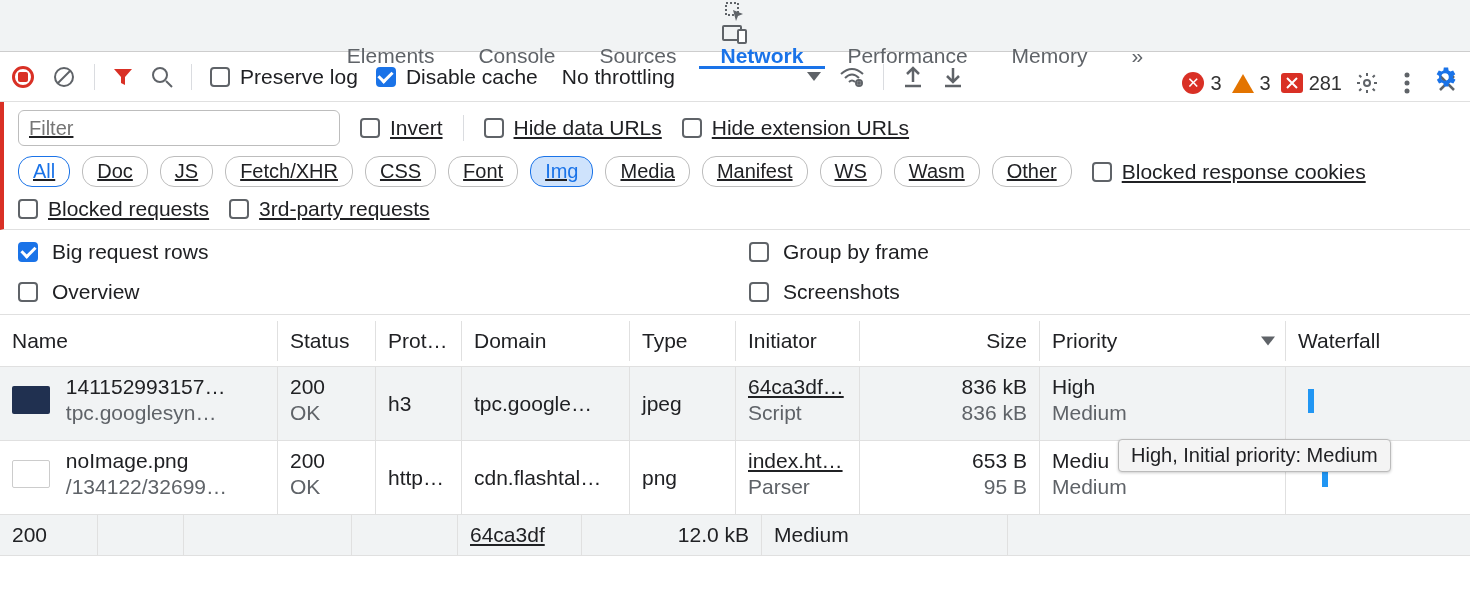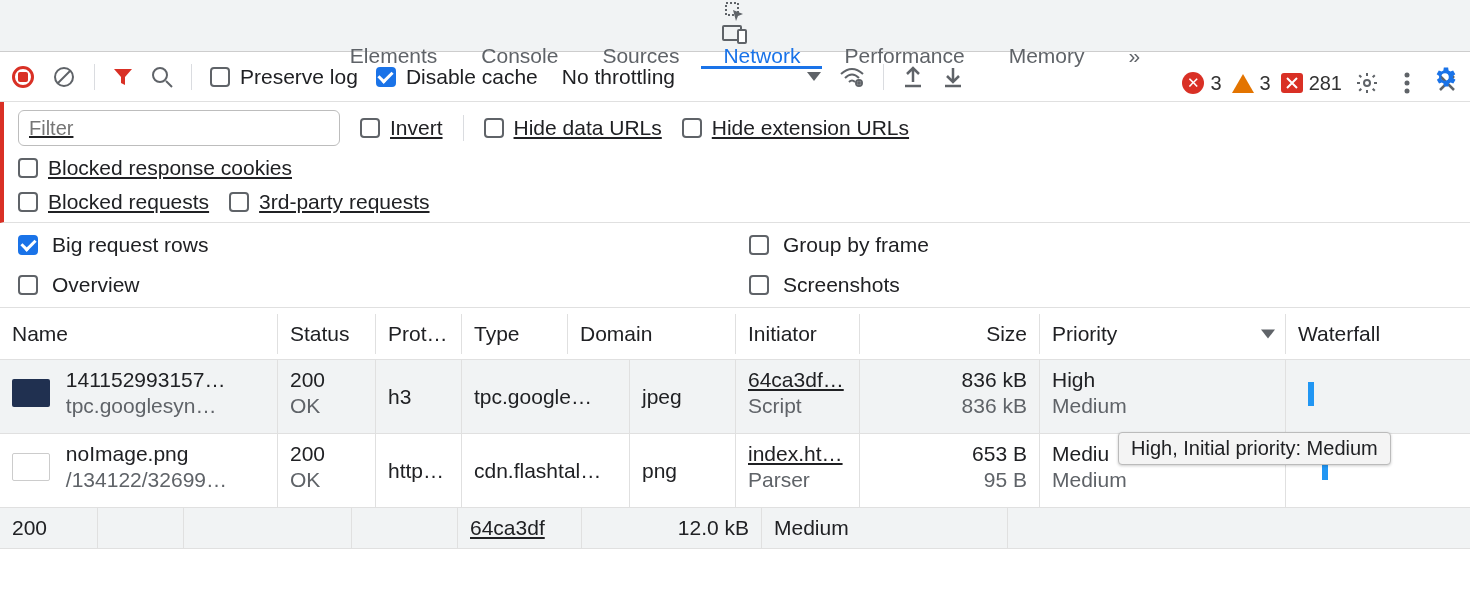--- a/index.html
+++ b/index.html
@@ -30,21 +30,21 @@
   }
   .tabstrip .tabs { display: flex; align-items: center; height: 100%; margin-left: 20px; gap: 0; }
   .tab {
     height: 100%;
     display: flex; align-items: center;
     padding: 0 22px;
     color: #5f6368;
     cursor: pointer;
     position: relative;
   }
-  .tab.active { color: #1a73e8; }
+  .tab.active { color: #1a73e8; font-weight: bold; }
   .tab.active::after {
     content: ""; position: absolute; left: 0; right: 0; bottom: -1px;
     height: 3px; background: #1a73e8;
   }
   .tabstrip .right { margin-left: auto; display: flex; align-items: center; gap: 10px; }
   .badge-group { display: flex; align-items: center; gap: 6px; font-size: 20px; color: #333; }
   .badge-icon { width: 22px; height: 22px; display: inline-flex; align-items:center; justify-content:center; border-radius: 50%; font-size: 15px; color: #fff; }
   .badge-red { background: #d93025; }
   .tri-warn {
     width: 0; height: 0;
@@ -299,20 +299,34 @@
     <div class="cbx-row">
       <span class="cbx"></span>
       <span class="label">Hide data URLs</span>
     </div>
     <div class="cbx-row">
       <span class="cbx"></span>
       <span class="label">Hide extension URLs</span>
     </div>
   </div>
   <div class="row">
+    <div class="chip-row">
+      <span class="chip sel all">All</span>
+      <span class="chip">Doc</span>
+      <span class="chip">JS</span>
+      <span class="chip">Fetch/XHR</span>
+      <span class="chip">CSS</span>
+      <span class="chip">Font</span>
+      <span class="chip sel img">Img</span>
+      <span class="chip">Media</span>
+      <span class="chip">Manifest</span>
+      <span class="chip">WS</span>
+      <span class="chip">Wasm</span>
+      <span class="chip">Other</span>
+    </div>
     <div class="cbx-row">
       <span class="cbx"></span>
       <span class="label">Blocked response cookies</span>
     </div>
   </div>
   <div class="row">
     <div class="cbx-row">
       <span class="cbx"></span>
       <span class="label">Blocked requests</span>
     </div>
@@ -344,22 +358,22 @@
       <span>Screenshots</span>
     </div>
   </div>
 </div>
 
 <div class="tbl" style="position:relative;">
   <div class="thead">
     <div class="th col-name">Name</div>
     <div class="th col-status">Status</div>
     <div class="th col-proto">Prot…</div>
+    <div class="th col-domain">Domain</div>
     <div class="th col-type">Type</div>
-    <div class="th col-domain">Domain</div>
     <div class="th col-init">Initiator</div>
     <div class="th col-size">Size</div>
     <div class="th col-prio">
       <span>Priority</span>
       <span class="sort-caret caret-down"></span>
     </div>
     <div class="th col-wf">Waterfall</div>
   </div>
 
   <div class="trow alt">

